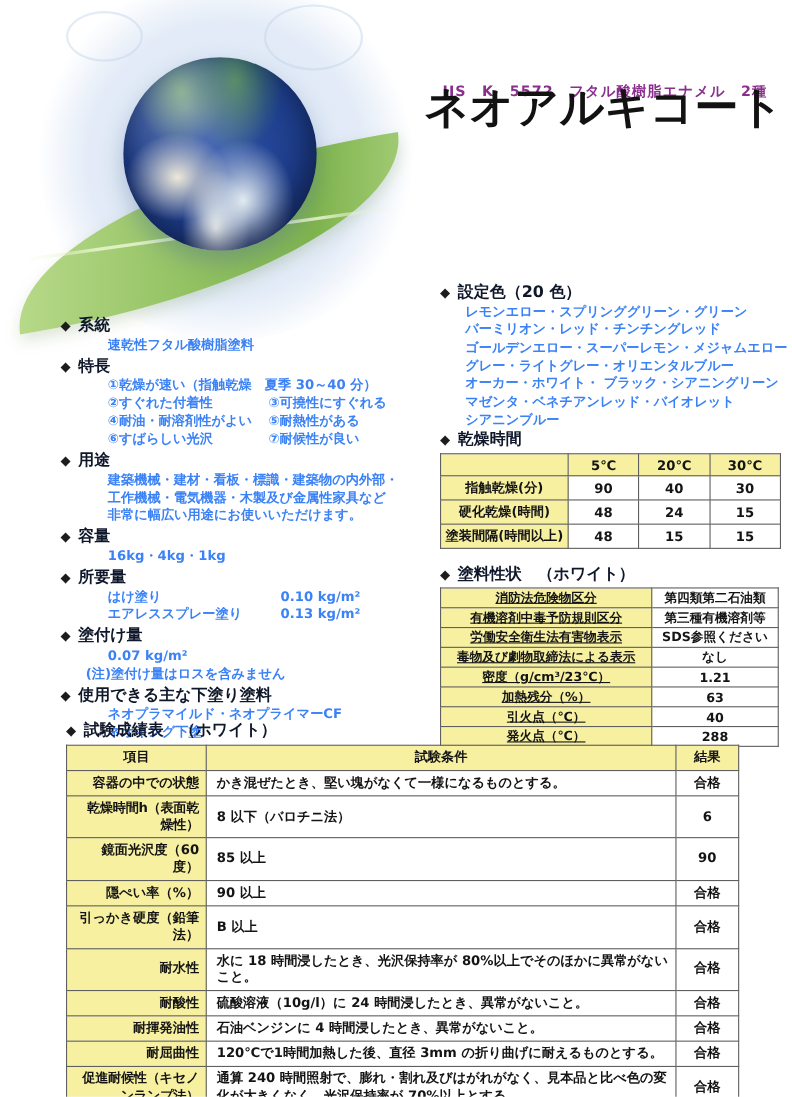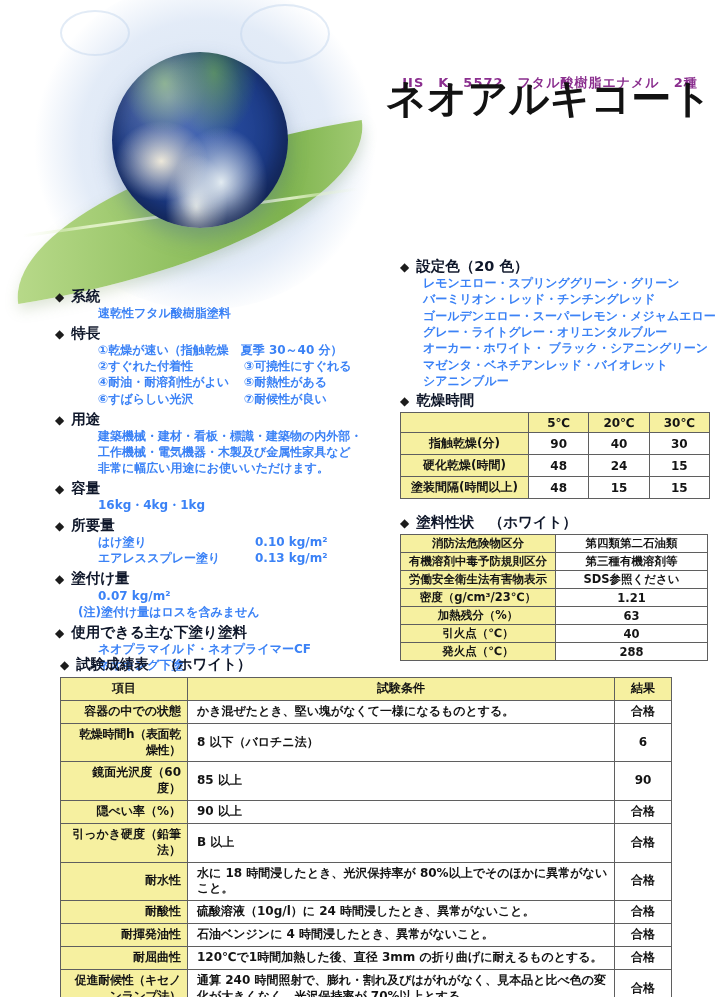--- a/index.html
+++ b/index.html
@@ -70,25 +70,25 @@
   .props-block  { position: absolute; left: 400px; top: 510px; width: 316px; }
   .test-block   { position: absolute; left: 60px;  top: 652px; width: 614px; }
 
   
   table { border-collapse: collapse; table-layout: fixed; }
   td { border: 1px solid #5f5f5f; font-weight: bold; color: #141414; vertical-align: middle; }
   .y { background: #f6f0a0; }
 
   .dry-tbl { width: 310px; margin-top: 3px; }
   .dry-tbl td { font-size: 12px; text-align: center; padding: 2px 2px; height: 20px; }
-  .dry-tbl .c0 { width: 128px; }
+  .dry-tbl .c0 { width: 116px; }
 
   .props-tbl { width: 308px; margin-top: 3px; }
   .props-tbl td { font-size: 11.5px; text-align: center; padding: 1px 2px; height: 15px; }
-  .props-tbl .c0 { width: 155px; }
+  .props-tbl .c0 { width: 192px; text-decoration: underline; }
 
   .test-tbl { width: 612px; margin-top: 4px; }
   .test-tbl td { font-size: 12px; padding: 3px 6px; line-height: 1.32; }
   .test-tbl .c0 { width: 127px; }
   .test-tbl .c2 { width: 57px; }
   .test-tbl .hd { text-align: center; height: 22px; }
   .test-tbl .item { text-align: right; padding-left: 8px; }
   .test-tbl .cond { text-align: left; padding-left: 9px; }
   .test-tbl .res { text-align: center; }
   .sm { font-size: 10.5px; letter-spacing: -0.3px; }
@@ -237,20 +237,24 @@
       </tr>
       <tr>
         <td class="y c0">有機溶剤中毒予防規則区分</td>
         <td>第三種有機溶剤等</td>
       </tr>
       <tr>
         <td class="y c0">労働安全衛生法有害物表示</td>
         <td>SDS参照ください</td>
       </tr>
       <tr>
+        <td class="y c0">毒物及び劇物取締法による表示</td>
+        <td>なし</td>
+      </tr>
+      <tr>
         <td class="y c0">密度（g/cm³/23℃）</td>
         <td>1.21</td>
       </tr>
       <tr>
         <td class="y c0">加熱残分（%）</td>
         <td>63</td>
       </tr>
       <tr>
         <td class="y c0">引火点（℃）</td>
         <td>40</td>

